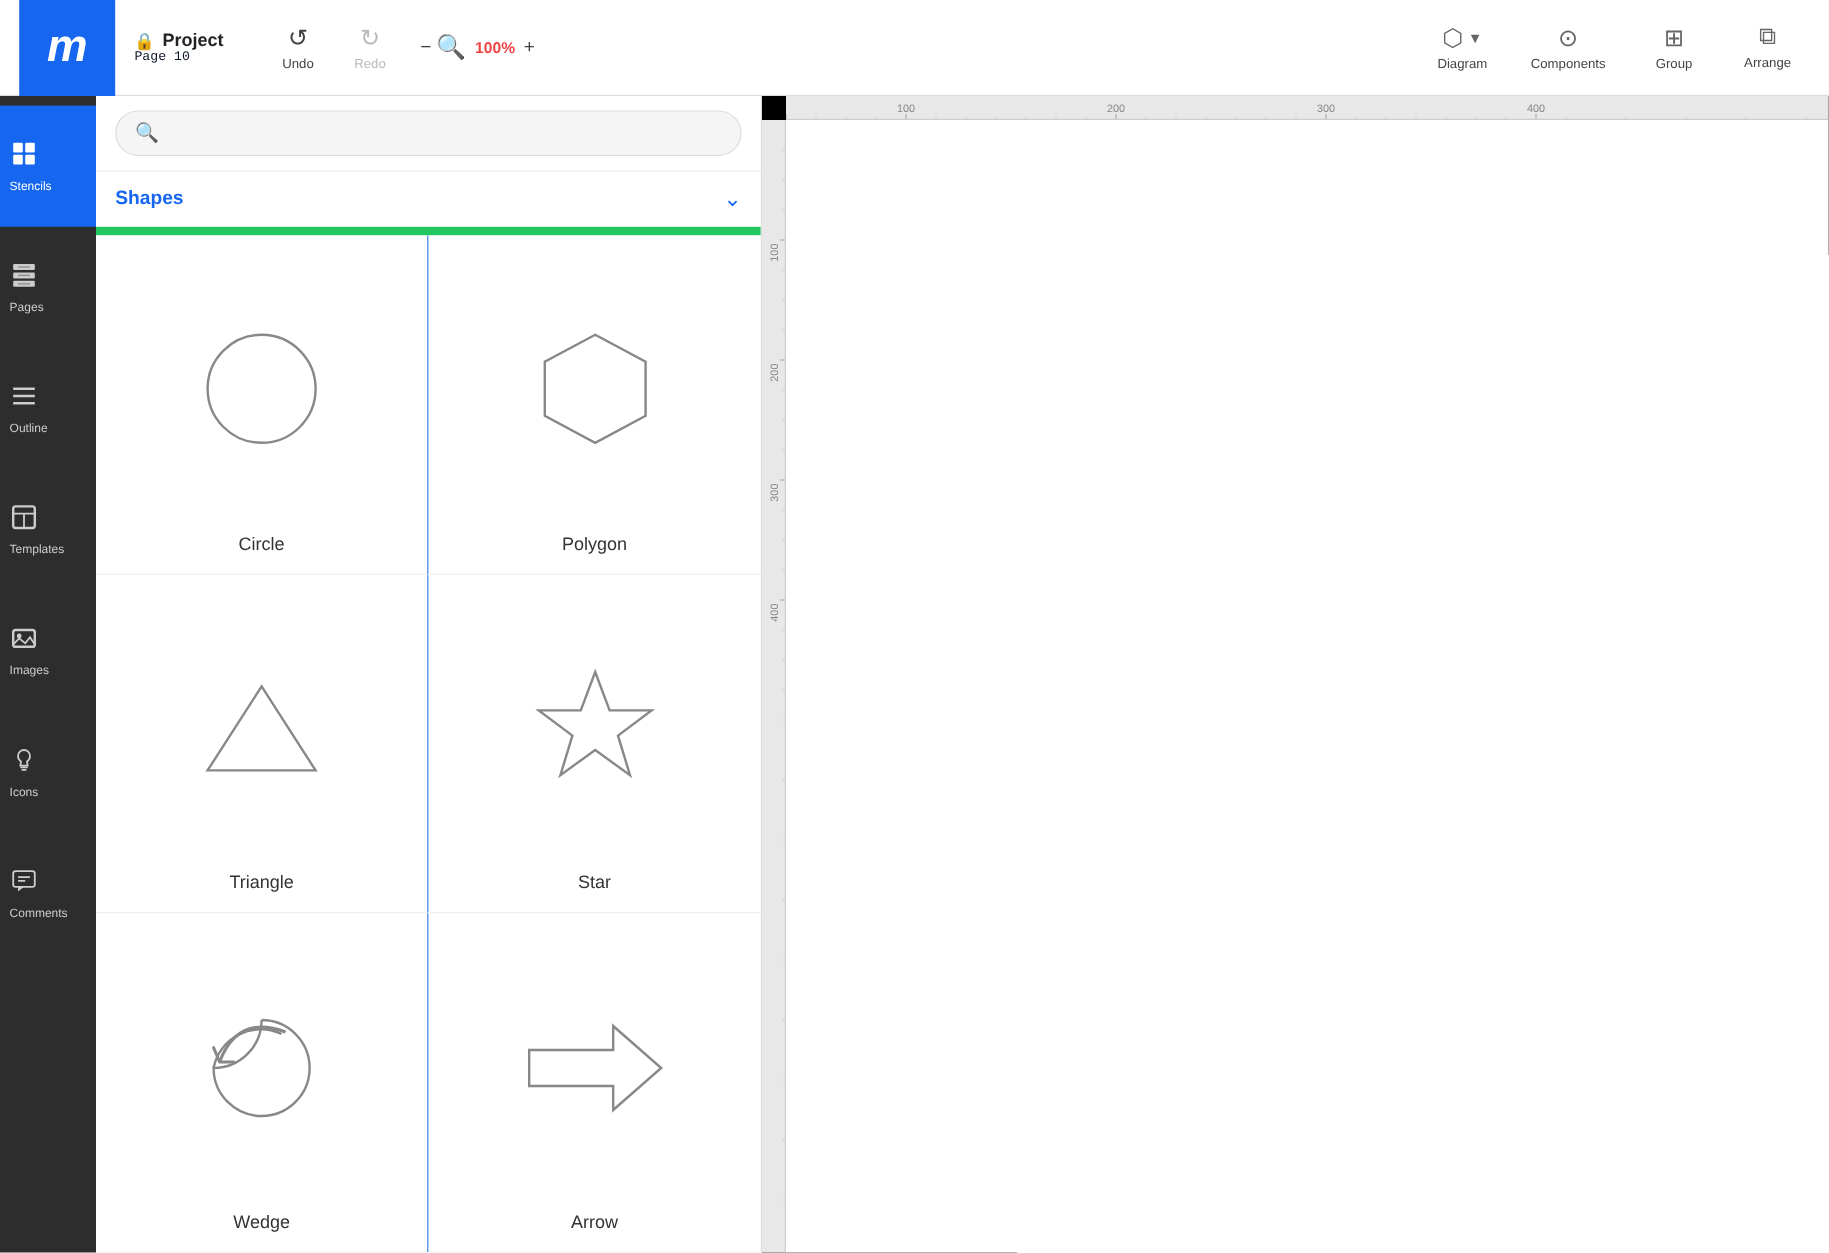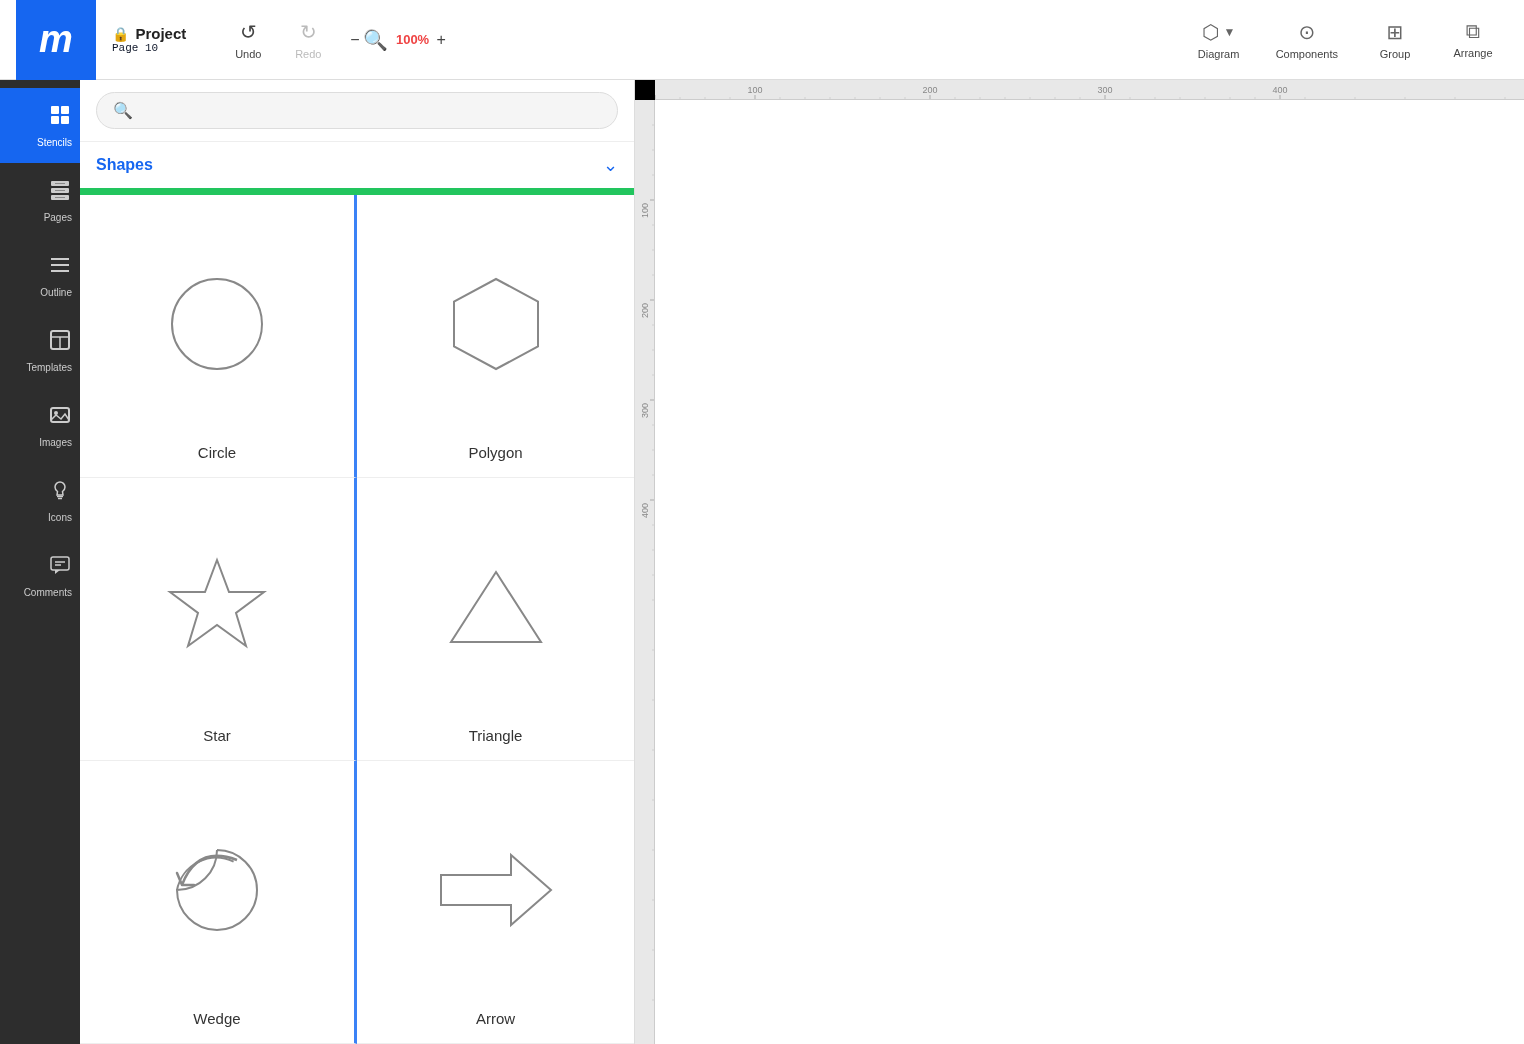--- a/index.html
+++ b/index.html
@@ -104,24 +104,24 @@
       display: flex;
       flex-direction: column;
       align-items: center;
       padding-top: 8px;
       flex-shrink: 0;
       gap: 0;
     }
     .nav-item {
       display: flex;
       flex-direction: column;
-      align-items: flex-end;
+      align-items: flex-start;
       justify-content: center;
       gap: 4px;
-      padding: 15px 8px;
+      padding: 28px 8px;
       cursor: pointer;
       width: 100%;
       border-radius: 0;
     }
     .nav-item.active { background: #1666f0; }
     .nav-item .nav-icon { font-size: 22px; color: #ccc; }
     .nav-item.active .nav-icon { color: #fff; }
     .nav-item .nav-label { font-size: 10px; color: #ccc; text-align: center; }
     .nav-item.active .nav-label { color: #fff; }
 
@@ -175,21 +175,21 @@
       grid-template-columns: 1fr 1fr;
       overflow-y: auto;
       flex: 1;
     }
     .shape-cell {
       display: flex;
       flex-direction: column;
       align-items: center;
       justify-content: flex-end;
       padding: 20px 16px 16px;
-      border-right: 3px solid #3b82f6;
+      border-right: 1px solid #3b82f6;
       border-bottom: 1px solid #eee;
       cursor: pointer;
       min-height: 235px;
       gap: 12px;
     }
     .shape-cell:nth-child(even) { border-right: none; }
     .shape-label { font-size: 15px; color: #333; text-align: center; }
     .shape-svg-wrap { flex: 1; display: flex; align-items: center; justify-content: center; }
 
     
@@ -389,33 +389,33 @@
           <svg width="110" height="110" viewBox="0 0 110 110">
             <polygon points="55,10 97,32.5 97,77.5 55,100 13,77.5 13,32.5" stroke="#888" stroke-width="2" fill="none"></polygon>
           </svg>
         </div>
         <span class="shape-label">Polygon</span>
       </div>
 
       <div class="shape-cell">
         <div class="shape-svg-wrap">
           <svg width="110" height="110" viewBox="0 0 110 110">
+            <polygon points="55,20 100,90 10,90" stroke="#888" stroke-width="2" fill="none"></polygon>
+          </svg>
+        </div>
+        <span class="shape-label">Triangle</span>
+      </div>
+
+      <div class="shape-cell">
+        <div class="shape-svg-wrap">
+          <svg width="110" height="110" viewBox="0 0 110 110">
             <polygon points="55,8 67,40 102,40 74,61 84,94 55,73 26,94 36,61 8,40 43,40" stroke="#888" stroke-width="2" fill="none"></polygon>
           </svg>
         </div>
         <span class="shape-label">Star</span>
-      </div>
-
-      <div class="shape-cell">
-        <div class="shape-svg-wrap">
-          <svg width="110" height="110" viewBox="0 0 110 110">
-            <polygon points="55,20 100,90 10,90" stroke="#888" stroke-width="2" fill="none"></polygon>
-          </svg>
-        </div>
-        <span class="shape-label">Triangle</span>
       </div>
 
       <div class="shape-cell">
         <div class="shape-svg-wrap">
           <svg width="110" height="110" viewBox="0 0 110 110">
             <path d="M55 55 m-40,0 a40,40 0 0,1 56.6,-28.3" stroke="#888" stroke-width="2" fill="none"></path>
             <path d="M55,15 A40,40 0 0,1 95,55 A40,40 0 0,1 15,55 A40,40 0 0,0 55,15" stroke="#888" stroke-width="2" fill="none"></path>
 
             <path d="M75,25 Q35,10 20,50" stroke="#888" stroke-width="2.5" fill="none"></path>
             <path d="M20,50 L15,38 M20,50 L32,50" stroke="#888" stroke-width="2.5" fill="none" stroke-linecap="round"></path>

